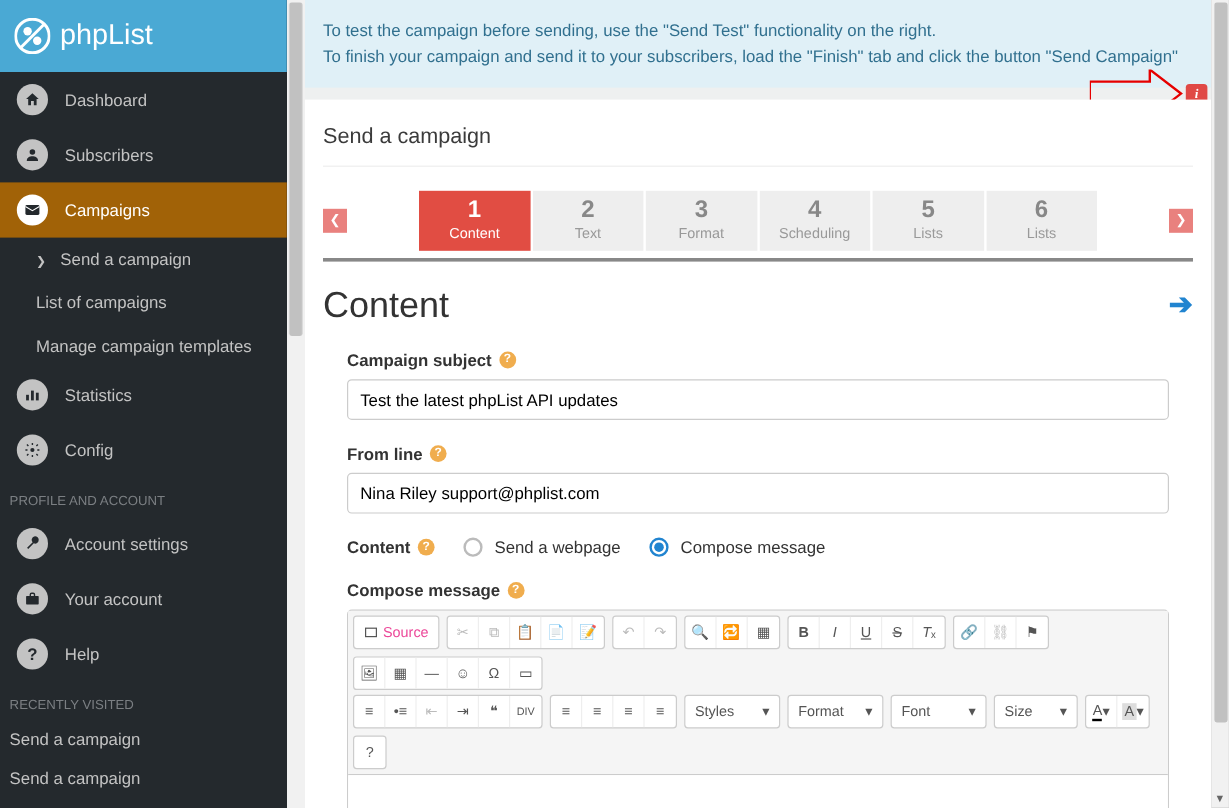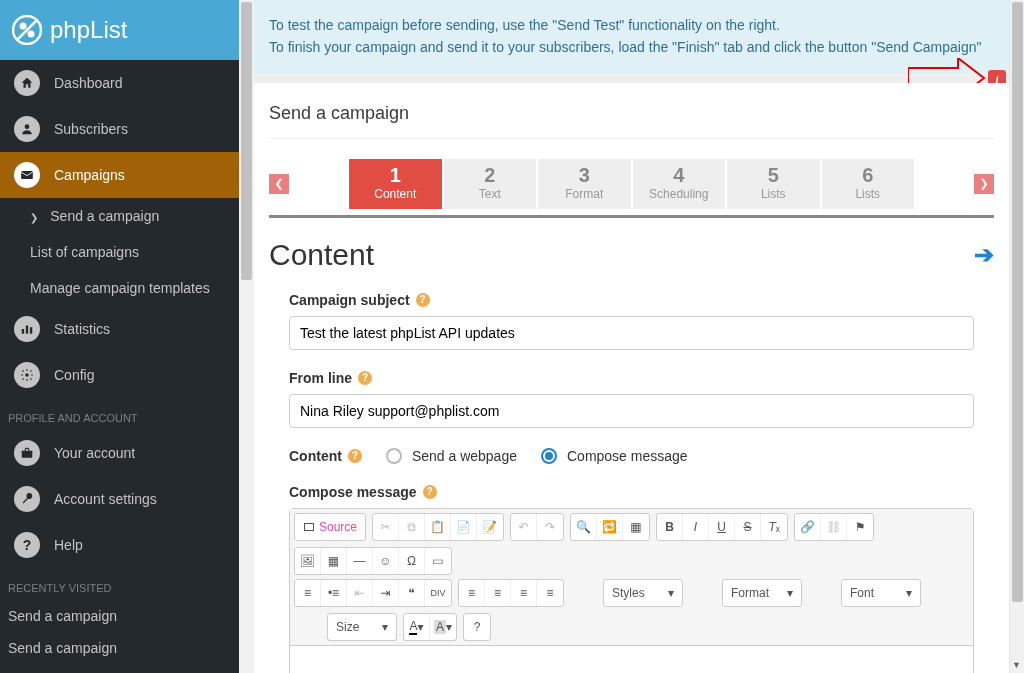--- a/index.html
+++ b/index.html
@@ -58,21 +58,21 @@
 
 .editor { border: 1px solid #ccc; border-radius: 4px; }
 .toolbar { background: #f5f5f5; border-bottom: 1px solid #ccc; padding: 4px; }
 .tb-row { display: flex; flex-wrap: wrap; gap: 6px; margin-bottom: 4px; }
 .tb-row:last-child { margin-bottom: 0; }
 .tb-group { display: flex; border: 1px solid #ccc; border-radius: 3px; background: #fff; }
 .tb-btn { width: 26px; height: 26px; display: flex; align-items: center; justify-content: center; font-size: 12px; color: #555; cursor: pointer; border-right: 1px solid #eee; }
 .tb-btn:last-child { border-right: none; }
 .tb-btn.disabled { color: #bbb; }
 .tb-src { display: flex; align-items: center; gap: 4px; padding: 0 8px; border: 1px solid #ccc; border-radius: 3px; background: #fff; height: 28px; cursor: pointer; font-size: 12px; color: #ec4899; }
-.tb-select { display: flex; align-items: center; justify-content: space-between; padding: 0 8px; border: 1px solid #ccc; border-radius: 3px; background: #fff; height: 28px; cursor: pointer; font-size: 12px; color: #555; min-width: 70px; margin-left: 33px; }
+.tb-select { display: flex; align-items: center; justify-content: space-between; padding: 0 8px; border: 1px solid #ccc; border-radius: 3px; background: #fff; height: 28px; cursor: pointer; font-size: 12px; color: #555; min-width: 70px; }
 .tb-select.wide { min-width: 80px; }
 .editor-body { height: 140px; background: #fff; }
 
 
 .page-scroll { position: absolute; right: 0; top: 0; width: 15px; height: 100%; background: #f1f1f1; border-left: 1px solid #e5e5e5; }
 .page-scroll-thumb { position: absolute; left: 2px; top: 2px; width: 11px; height: 600px; background: #c1c1c1; border-radius: 2px; }
 .page-scroll-arrow { position: absolute; right: 3px; bottom: 3px; font-size: 9px; color: #666; }
 </style>
 </head>
 <body>
@@ -140,33 +140,33 @@
           <path d="M12 2v3M12 19v3M4.2 4.2l2.1 2.1M17.7 17.7l2.1 2.1M2 12h3M19 12h3M4.2 19.8l2.1-2.1M17.7 6.3l2.1-2.1" stroke="#24292d" stroke-width="2"></path>
         </svg>
     </span>
     <span>Config</span>
   </div>
 
   <div class="section-label">PROFILE AND ACCOUNT</div>
   <div class="nav-item">
     <span class="nav-icon">
       <svg width="14" height="14" viewBox="0 0 24 24" fill="#24292d">
+          <path d="M21 7a5 5 0 01-7 4.6L6 19.6 4.4 18l8-8A5 5 0 1121 7z"></path>
+        </svg>
+    </span>
+    <span>Account settings</span>
+  </div>
+  <div class="nav-item">
+    <span class="nav-icon">
+      <svg width="14" height="14" viewBox="0 0 24 24" fill="#24292d">
           <rect x="3" y="8" width="18" height="12" rx="1"></rect>
           <path d="M9 8V6a2 2 0 012-2h2a2 2 0 012 2v2" fill="none" stroke="#24292d" stroke-width="2"></path>
         </svg>
     </span>
     <span>Your account</span>
-  </div>
-  <div class="nav-item">
-    <span class="nav-icon">
-      <svg width="14" height="14" viewBox="0 0 24 24" fill="#24292d">
-          <path d="M21 7a5 5 0 01-7 4.6L6 19.6 4.4 18l8-8A5 5 0 1121 7z"></path>
-        </svg>
-    </span>
-    <span>Account settings</span>
   </div>
   <div class="nav-item">
     <span class="nav-icon">
       <span style="font-weight:bold;font-size:14px">?</span>
     </span>
     <span>Help</span>
   </div>
 
   <div class="section-label">RECENTLY VISITED</div>
   <div class="recent-item"><span>Send a campaign</span></div>

